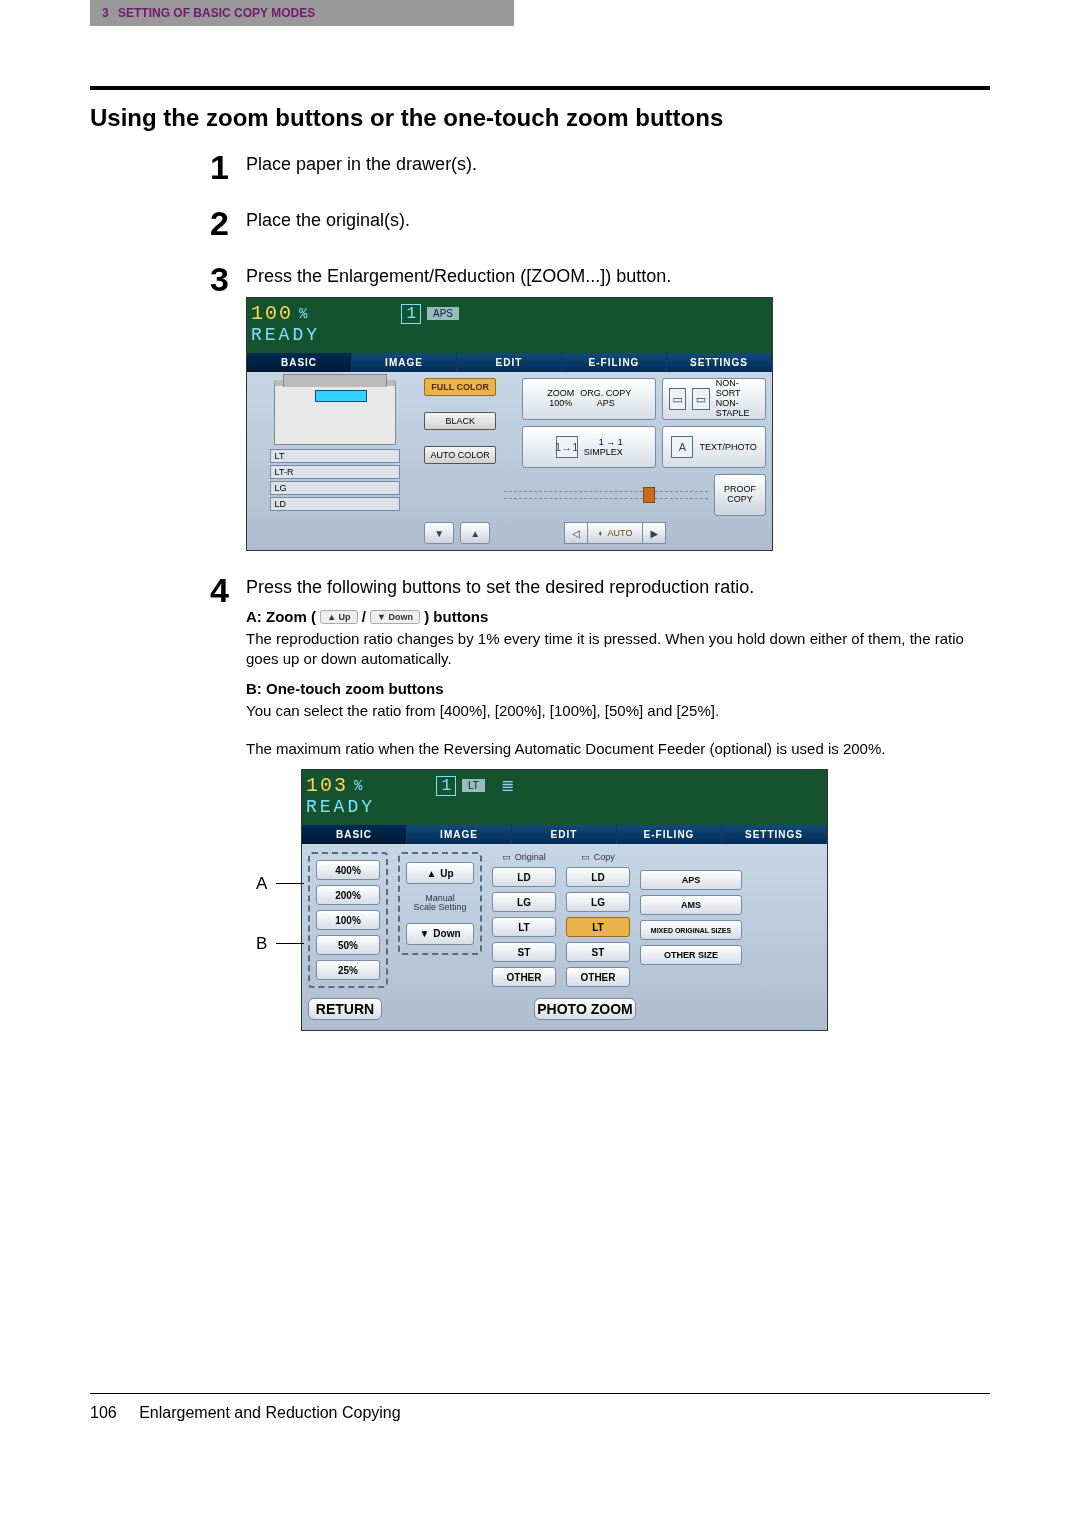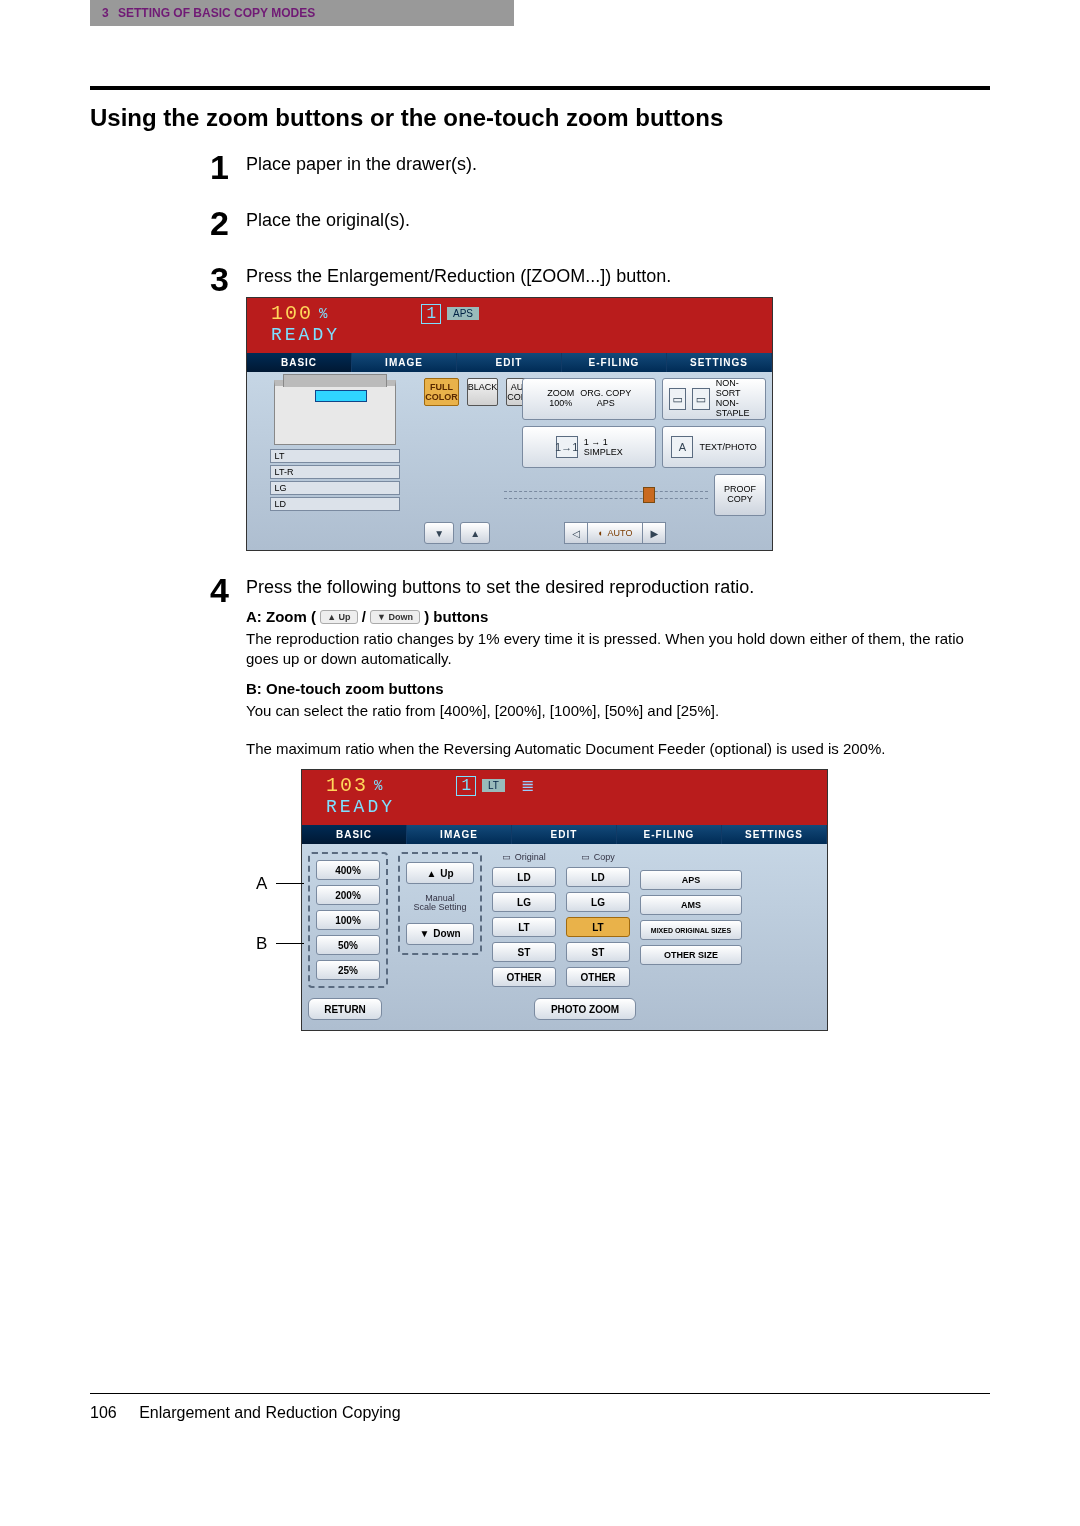--- a/index.html
+++ b/index.html
@@ -50,22 +50,22 @@
   .footer { font-size: 16px; }
   .footer .pn { margin-right: 18px; }
 
   
   .panel {
     width: 525px; margin: 10px 0 0 0;
     border: 1px solid #333;
     font-family: Verdana, Arial, sans-serif;
   }
   .p-top {
-    background: #b91c1c;
-    color: #dff0ff; padding: 4px 8px 8px 24px;
+    background: #14532d;
+    color: #dff0ff; padding: 4px 8px 8px 4px;
   }
   .p-top-row1 { display:flex; align-items:center; gap:6px; }
   .seg { font-family: "Courier New", monospace; color: #ffd65a; font-size: 20px; letter-spacing: 2px; }
   .seg.cyan { color: #7de0ff; }
   .seg-small { font-size: 14px; }
   .ready { font-family: "Courier New", monospace; color:#7de0ff; font-size:18px; letter-spacing:3px; }
   .count-box { border:1px solid #7de0ff; color:#7de0ff; padding:0 4px; font-family:"Courier New",monospace; }
   .aps-badge { background:#9bb; color:#024; font-size:10px; padding:1px 6px; }
 
   .p-tabs { display:flex; background:#002b55; }
@@ -93,21 +93,21 @@
   .copier .screen {
     position:absolute; top:4px; left:40px; width:50px; height:10px;
     background:#2fd5ff; border:1px solid #148;
   }
   .draw { width:130px; margin:0 auto; }
   .draw div {
     background:#dce2ea; border:1px solid #7a8aa0; font-size:9px;
     padding:1px 4px; margin-top:2px;
   }
 
-  .colormodes { display:flex; flex-direction:row; gap:8px; width:72px; }
+  .colormodes { display:flex; flex-direction:column; gap:16px; width:72px; }
   .cm-btn {
     text-align:center; font-size:9px; border:1px solid #555; padding:3px 0;
     background: linear-gradient(#f6f6f6,#d0d0d0); border-radius:2px;
   }
   .cm-btn.full { background:#e9b24a; color:#5a2a00; border-color:#a06a10; font-weight:bold; }
 
   .right-col { flex:1; display:flex; flex-direction:column; gap:6px; }
   .wide-row { display:flex; gap:6px; }
   .wbtn {
     flex:1; background:linear-gradient(#fff,#d6dde6); border:1px solid #7a8aa0;
@@ -184,21 +184,21 @@
   .size-btn.sel { background:#e9b24a; border-color:#a06a10; }
   .opt-col { display:flex; flex-direction:column; gap:5px; }
   .opt-btn {
     width:100px; height:18px; background:linear-gradient(#fff,#d6dde6);
     border:1px solid #7a8aa0; border-radius:3px; font-size:9px; font-weight:bold;
     display:flex; align-items:center; justify-content:center;
   }
   .p2-bottom { display:flex; gap:12px; margin-top:10px; }
   .ret-btn {
     width:72px; height:20px; background:linear-gradient(#fff,#d6dde6);
-    border:1px solid #7a8aa0; border-radius:6px; font-size:10px; font-weight:bold;
+    border:1px solid #7a8aa0; border-radius:6px; font-size:14px; font-weight:bold;
     display:flex; align-items:center; justify-content:center;
   }
   .p2-wrap { position:relative; }
 </style>
 </head>
 <body>
 
 <div class="page">
 
   <div class="header-bar">
@@ -289,21 +289,21 @@
                 <span class="ico">▭</span>
                 <div style="line-height:1.1;">
                   <div>NON-SORT</div>
                   <div>NON-STAPLE</div>
                 </div>
               </div>
             </div>
             <div class="wide-row">
               <div class="wbtn small">
                 <span class="ico">1→1</span>
-                <span style="white-space:pre; text-align:left;">1 → 1
+                <span style="white-space:pre; text-align:right;">1 → 1
 SIMPLEX</span>
               </div>
               <div class="wbtn">
                 <span class="ico">A</span>
                 <span>TEXT/PHOTO</span>
               </div>
             </div>
             <div class="wide-row" style="align-items:center;">
               <div style="flex:1; height:6px; border-top:1px dashed #7a8aa0; border-bottom:1px dashed #7a8aa0; position:relative;">
                 <div style="position:absolute; left:68%; top:-5px; width:10px; height:14px; background:#c96a20; border:1px solid #7a4a10;"></div>

